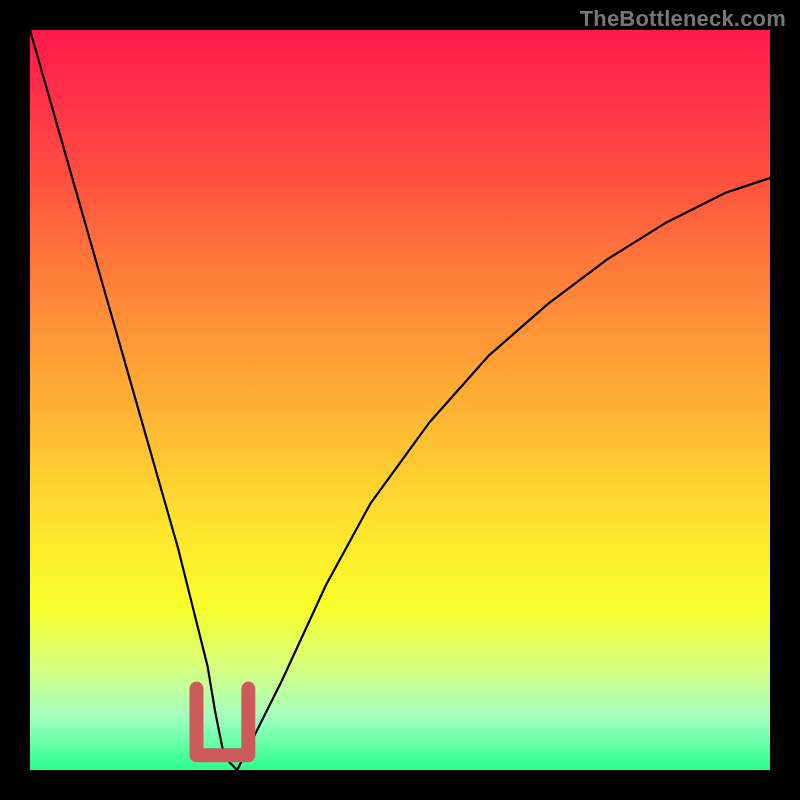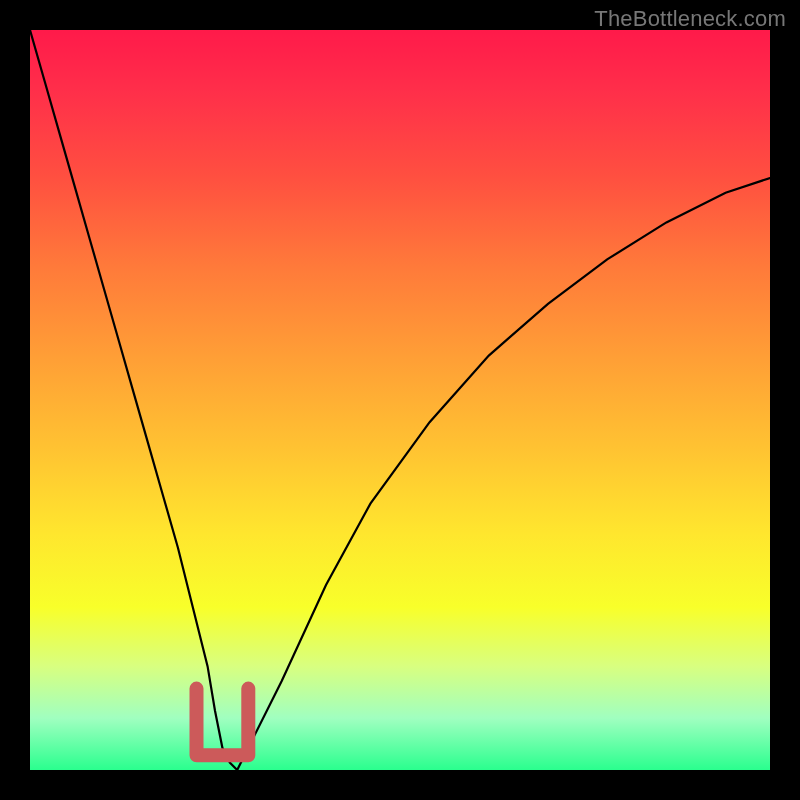--- a/index.html
+++ b/index.html
@@ -30,21 +30,21 @@
       #a0ffc0 93%,
       #2aff8e 100%);
   }
   .watermark {
     position: absolute;
     top: 6px;
     right: 14px;
     color: #777;
     font-size: 22px;
     letter-spacing: 0.2px;
-    font-weight: 400;
+    font-weight: 700;
     z-index: 10;
   }
   svg.plot {
     position: absolute;
     left: 0;
     top: 0;
     width: 740px;
     height: 740px;
   }
   .curve {

